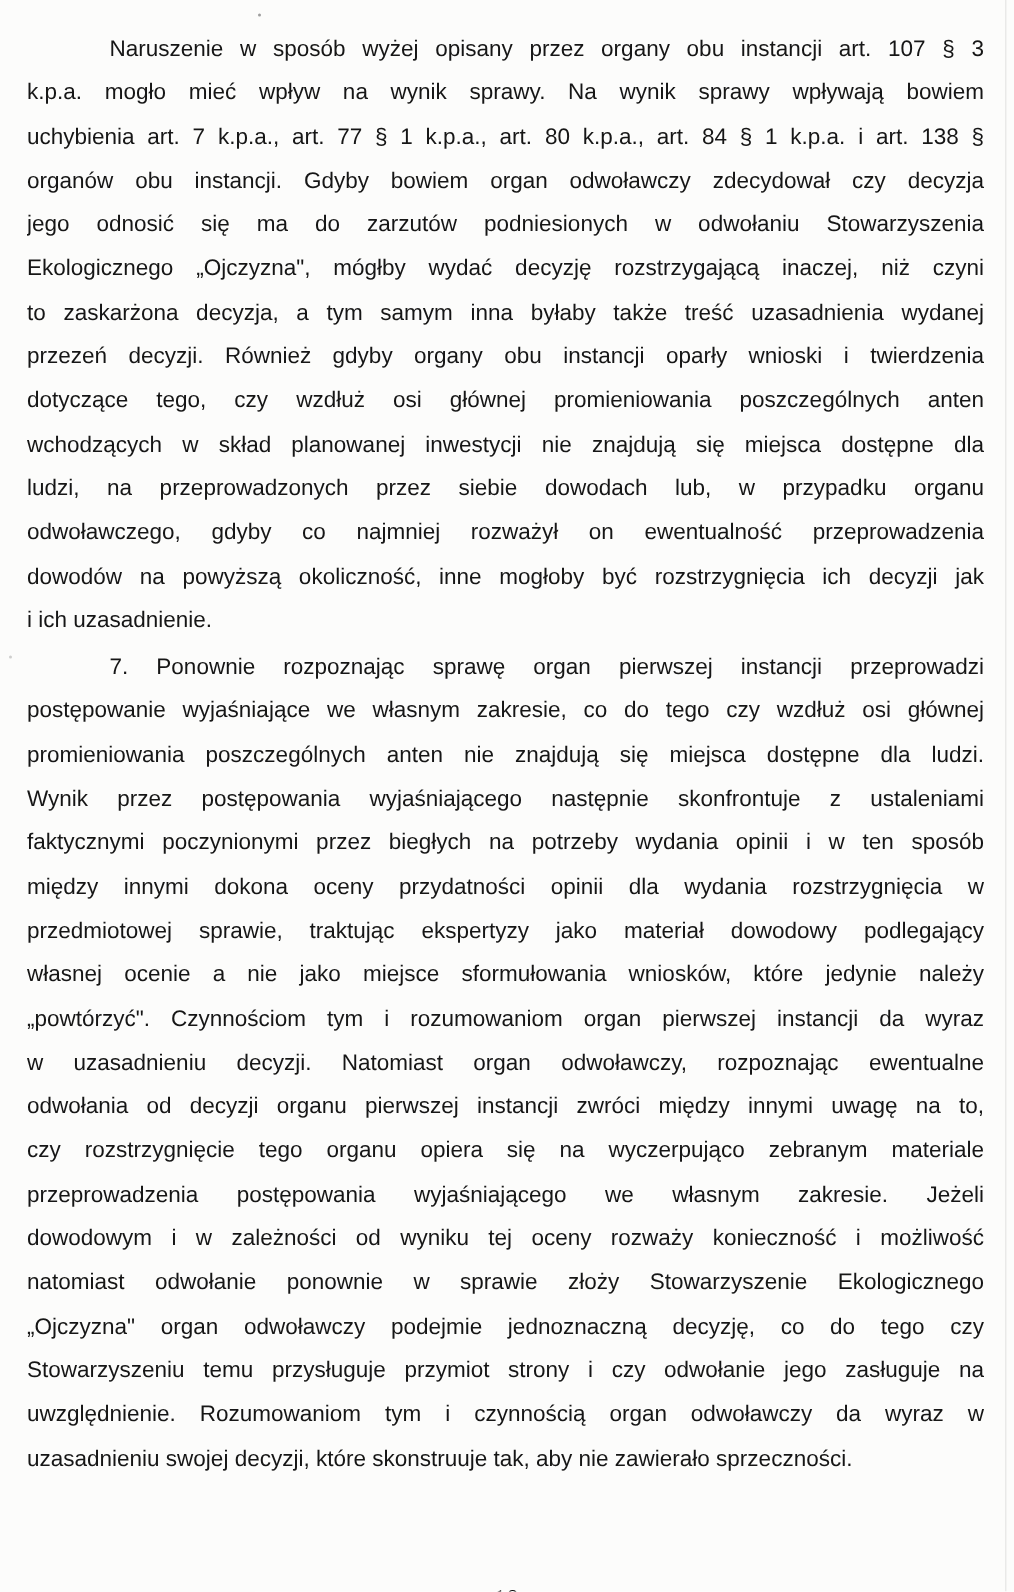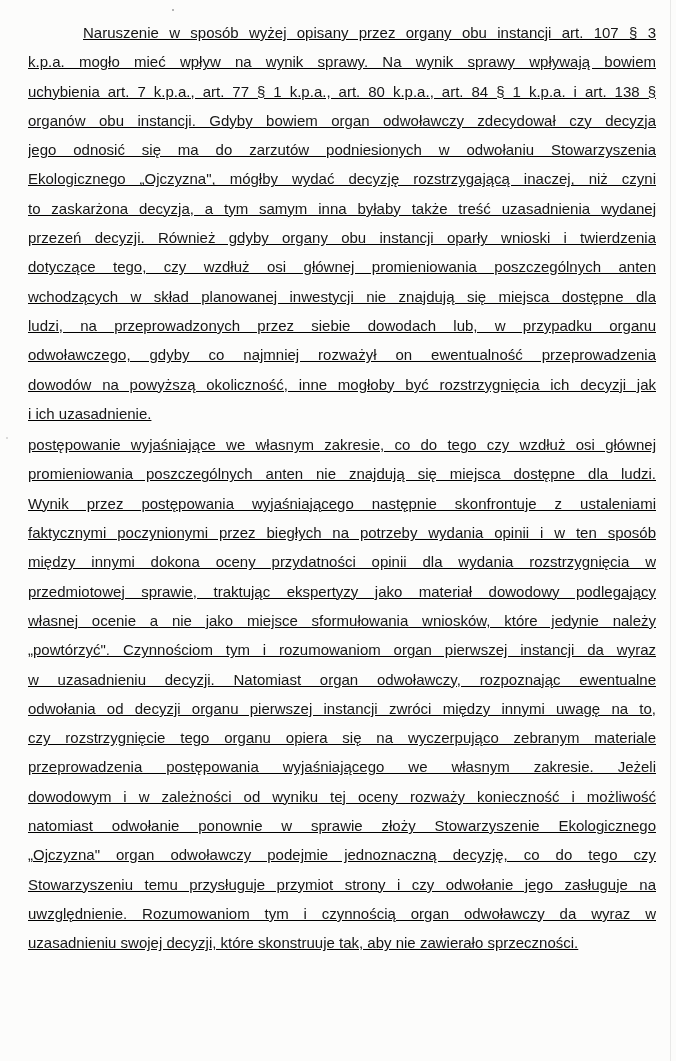--- a/index.html
+++ b/index.html
@@ -8,22 +8,21 @@
     background: #ffffff;
     font-family: "Liberation Sans", sans-serif;
   }
   .page {
     position: relative;
     width: 676px; height: 1061px;
     background: #fcfcfb;
     overflow: hidden;
   }
   .text-block {
-    padding: 18px 20px 0 28px;
-    text-decoration: underline;
+    padding: 18px 20px 0 18px;
   }
   .line {
     font-family: "Liberation Sans", sans-serif;
     font-size: 15px;
     line-height: 29.3px;
     height: 29.3px;
     color: #161616;
     text-align: justify;
     text-align-last: justify;
     text-justify: inter-word;
@@ -78,20 +77,21 @@
       <div class="line">przezeń decyzji. Również gdyby organy obu instancji oparły wnioski i twierdzenia</div>
       <div class="line">dotyczące tego, czy wzdłuż osi głównej promieniowania poszczególnych anten</div>
       <div class="line">wchodzących w skład planowanej inwestycji nie znajdują się miejsca dostępne dla</div>
       <div class="line">ludzi, na przeprowadzonych przez siebie dowodach lub, w przypadku organu</div>
       <div class="line">odwoławczego, gdyby co najmniej rozważył on ewentualność przeprowadzenia</div>
       <div class="line">dowodów na powyższą okoliczność, inne mogłoby być rozstrzygnięcia ich decyzji jak</div>
       <div class="line last">i ich uzasadnienie.</div>
     </div>
 
     <div class="para">
+      <div class="line first">7. Ponownie rozpoznając sprawę organ pierwszej instancji przeprowadzi</div>
       <div class="line">postępowanie wyjaśniające we własnym zakresie, co do tego czy wzdłuż osi głównej</div>
       <div class="line">promieniowania poszczególnych anten nie znajdują się miejsca dostępne dla ludzi.</div>
       <div class="line">Wynik przez postępowania wyjaśniającego następnie skonfrontuje z ustaleniami</div>
       <div class="line">faktycznymi poczynionymi przez biegłych na potrzeby wydania opinii i w ten sposób</div>
       <div class="line">między innymi dokona oceny przydatności opinii dla wydania rozstrzygnięcia w</div>
       <div class="line">przedmiotowej sprawie, traktując ekspertyzy jako materiał dowodowy podlegający</div>
       <div class="line">własnej ocenie a nie jako miejsce sformułowania wniosków, które jedynie należy</div>
       <div class="line">„powtórzyć". Czynnościom tym i rozumowaniom organ pierwszej instancji da wyraz</div>
       <div class="line">w uzasadnieniu decyzji. Natomiast organ odwoławczy, rozpoznając ewentualne</div>
       <div class="line">odwołania od decyzji organu pierwszej instancji zwróci między innymi uwagę na to,</div>

